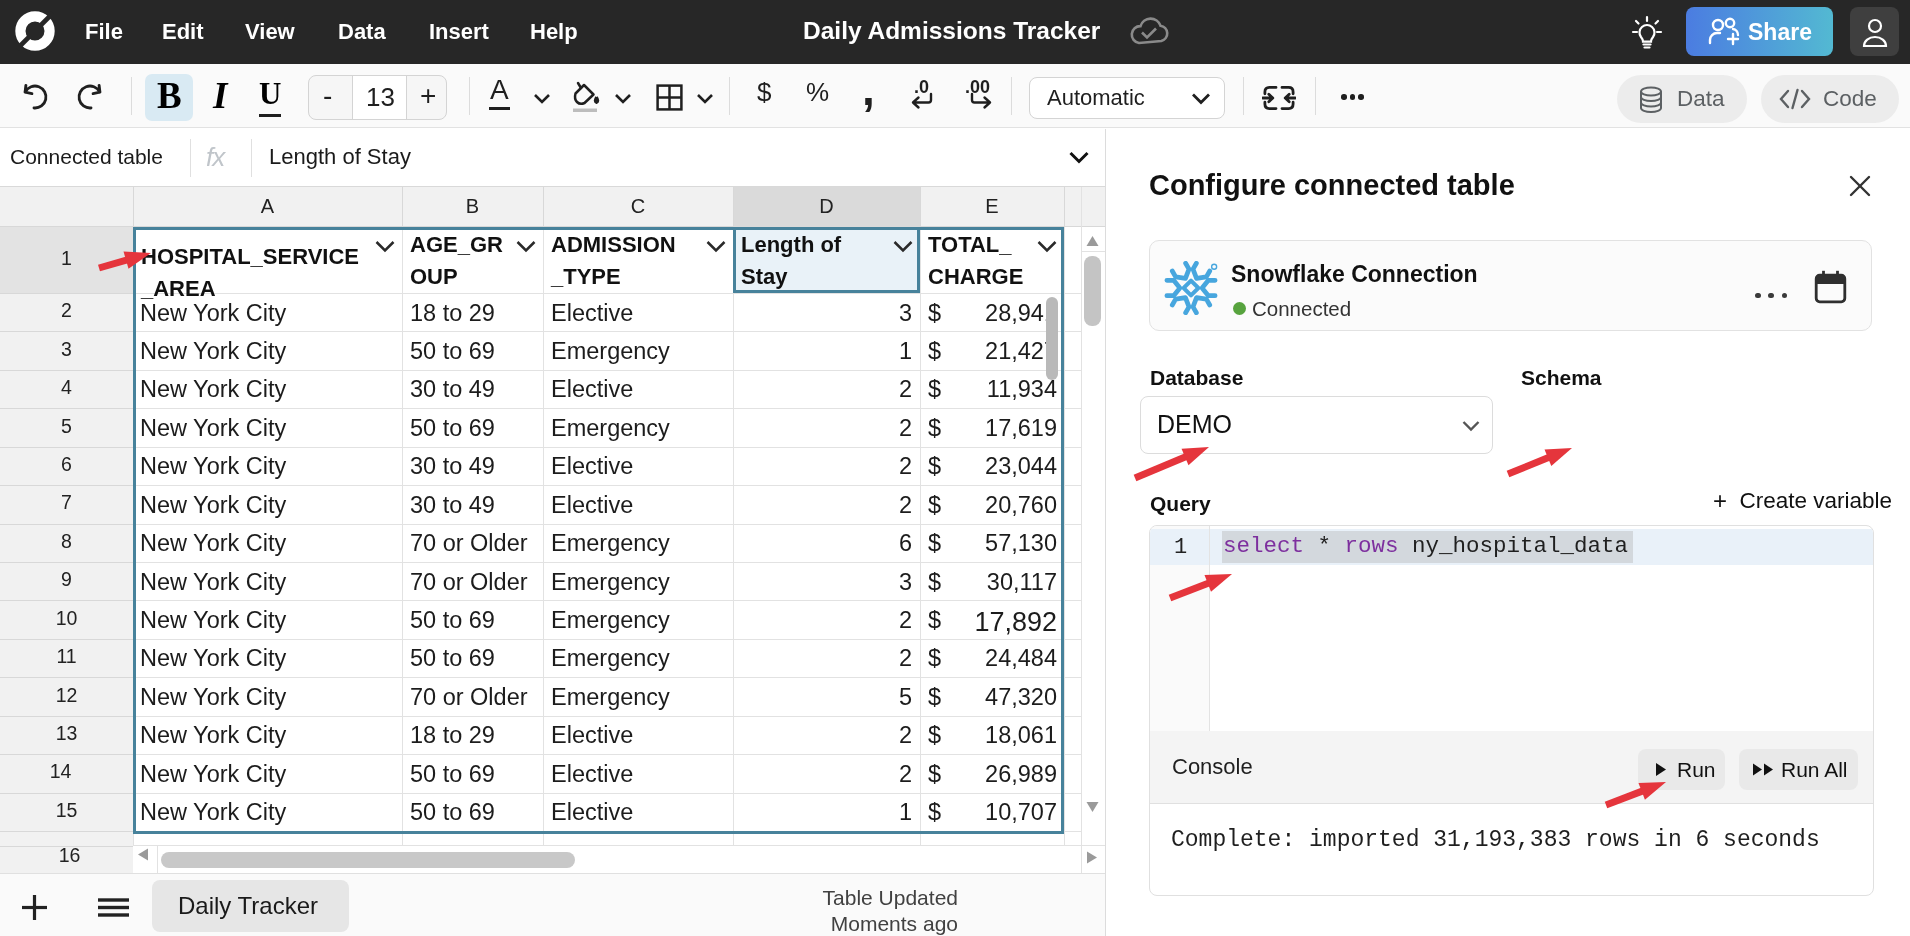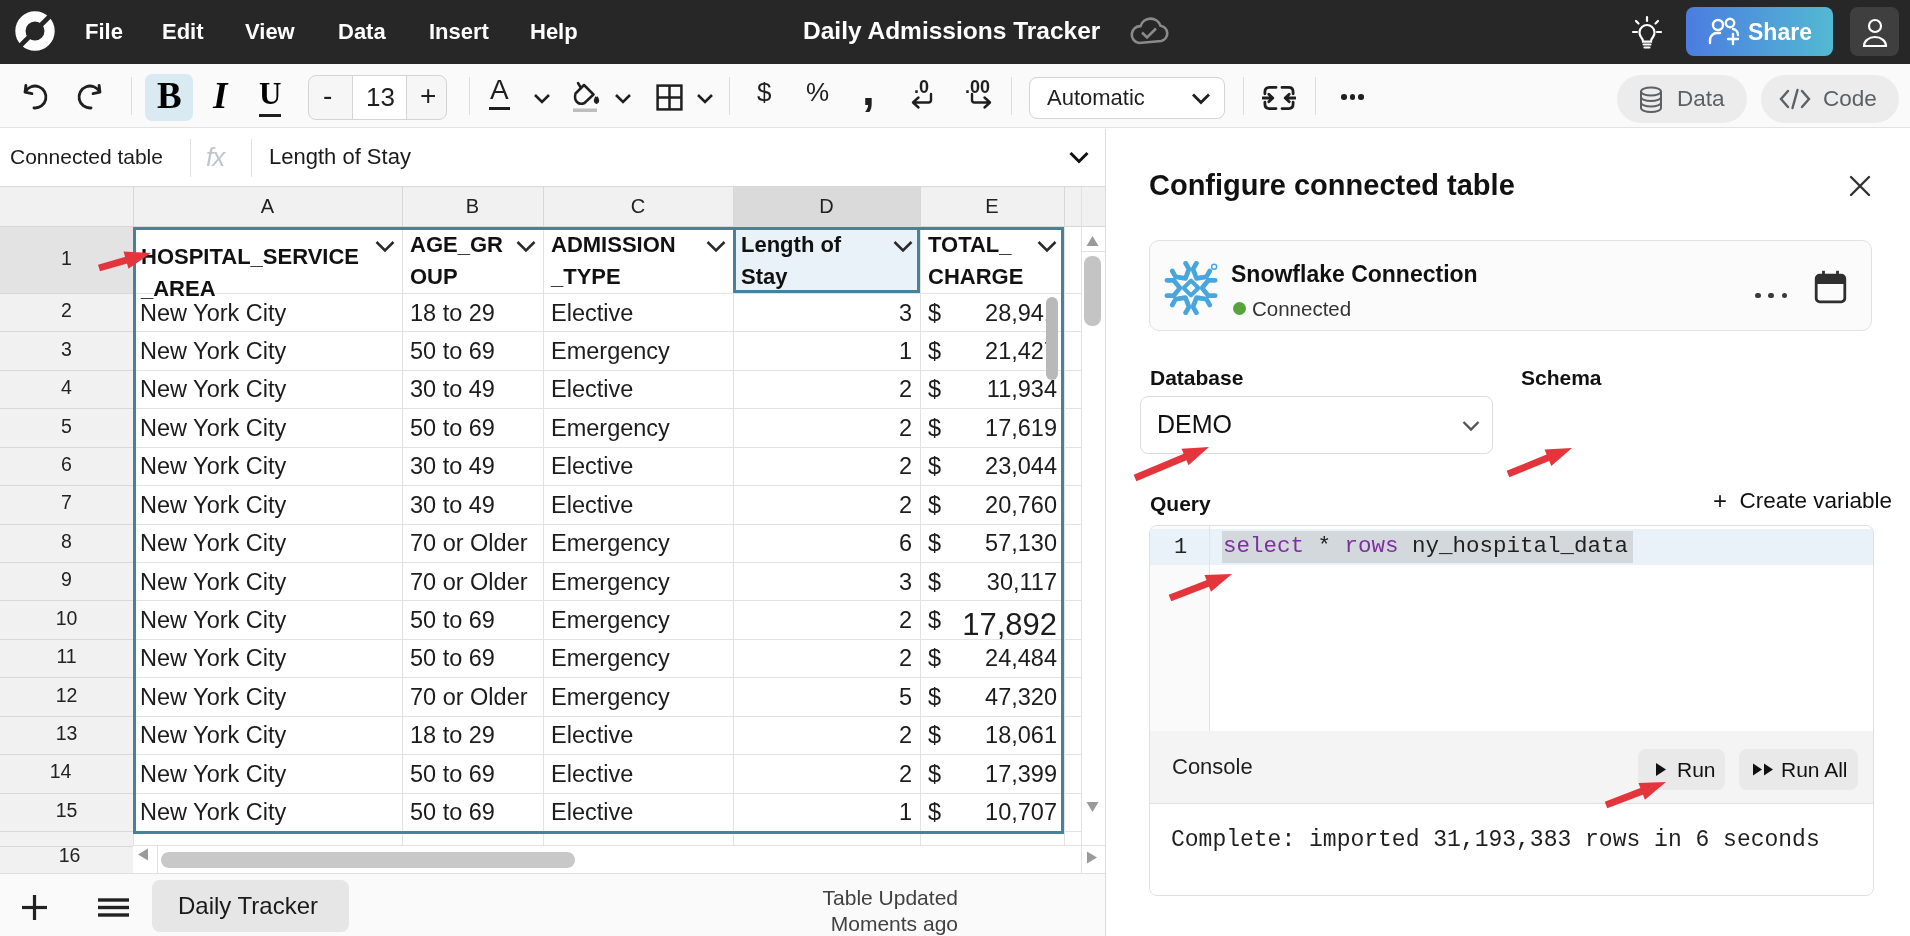--- a/index.html
+++ b/index.html
@@ -390,21 +390,21 @@
     <div class="abs" style="left:410px;top:381.51px;font-size:23.5px;color:#1c1c1c">70 or Older</div>
     <div class="abs" style="left:551px;top:381.51px;font-size:23.5px;color:#1c1c1c">Emergency</div>
     <div class="abs" style="left:733px;top:381.51px;width:179px;text-align:right;font-size:23.5px;color:#1c1c1c">3</div>
     <div class="abs" style="left:928px;top:381.51px;font-size:23.5px;color:#1c1c1c">$</div>
     <div class="abs" style="left:920px;top:381.51px;width:137px;text-align:right;font-size:23.5px;color:#1c1c1c">30,117</div>
     <div class="abs" style="left:140px;top:419.94px;font-size:23.5px;color:#1c1c1c">New York City</div>
     <div class="abs" style="left:410px;top:419.94px;font-size:23.5px;color:#1c1c1c">50 to 69</div>
     <div class="abs" style="left:551px;top:419.94px;font-size:23.5px;color:#1c1c1c">Emergency</div>
     <div class="abs" style="left:733px;top:419.94px;width:179px;text-align:right;font-size:23.5px;color:#1c1c1c">2</div>
     <div class="abs" style="left:928px;top:419.94px;font-size:23.5px;color:#1c1c1c">$</div>
-    <div class="abs" style="left:920px;top:419.94px;width:137px;text-align:right;font-size:31px;color:#1c1c1c">17,892</div>
+    <div class="abs" style="left:920px;top:419.94px;width:137px;text-align:right;font-size:27px;color:#1c1c1c">17,892</div>
     <div class="abs" style="left:140px;top:458.37px;font-size:23.5px;color:#1c1c1c">New York City</div>
     <div class="abs" style="left:410px;top:458.37px;font-size:23.5px;color:#1c1c1c">50 to 69</div>
     <div class="abs" style="left:551px;top:458.37px;font-size:23.5px;color:#1c1c1c">Emergency</div>
     <div class="abs" style="left:733px;top:458.37px;width:179px;text-align:right;font-size:23.5px;color:#1c1c1c">2</div>
     <div class="abs" style="left:928px;top:458.37px;font-size:23.5px;color:#1c1c1c">$</div>
     <div class="abs" style="left:920px;top:458.37px;width:137px;text-align:right;font-size:23.5px;color:#1c1c1c">24,484</div>
     <div class="abs" style="left:140px;top:496.8px;font-size:23.5px;color:#1c1c1c">New York City</div>
     <div class="abs" style="left:410px;top:496.8px;font-size:23.5px;color:#1c1c1c">70 or Older</div>
     <div class="abs" style="left:551px;top:496.8px;font-size:23.5px;color:#1c1c1c">Emergency</div>
     <div class="abs" style="left:733px;top:496.8px;width:179px;text-align:right;font-size:23.5px;color:#1c1c1c">5</div>
@@ -414,21 +414,21 @@
     <div class="abs" style="left:410px;top:535.23px;font-size:23.5px;color:#1c1c1c">18 to 29</div>
     <div class="abs" style="left:551px;top:535.23px;font-size:23.5px;color:#1c1c1c">Elective</div>
     <div class="abs" style="left:733px;top:535.23px;width:179px;text-align:right;font-size:23.5px;color:#1c1c1c">2</div>
     <div class="abs" style="left:928px;top:535.23px;font-size:23.5px;color:#1c1c1c">$</div>
     <div class="abs" style="left:920px;top:535.23px;width:137px;text-align:right;font-size:23.5px;color:#1c1c1c">18,061</div>
     <div class="abs" style="left:140px;top:573.66px;font-size:23.5px;color:#1c1c1c">New York City</div>
     <div class="abs" style="left:410px;top:573.66px;font-size:23.5px;color:#1c1c1c">50 to 69</div>
     <div class="abs" style="left:551px;top:573.66px;font-size:23.5px;color:#1c1c1c">Elective</div>
     <div class="abs" style="left:733px;top:573.66px;width:179px;text-align:right;font-size:23.5px;color:#1c1c1c">2</div>
     <div class="abs" style="left:928px;top:573.66px;font-size:23.5px;color:#1c1c1c">$</div>
-    <div class="abs" style="left:920px;top:573.66px;width:137px;text-align:right;font-size:23.5px;color:#1c1c1c">17,399</div>
+    <div class="abs" style="left:920px;top:573.66px;width:137px;text-align:right;font-size:23.5px;color:#1c1c1c">26,989</div>
     <div class="abs" style="left:140px;top:612.0899999999999px;font-size:23.5px;color:#1c1c1c">New York City</div>
     <div class="abs" style="left:410px;top:612.0899999999999px;font-size:23.5px;color:#1c1c1c">50 to 69</div>
     <div class="abs" style="left:551px;top:612.0899999999999px;font-size:23.5px;color:#1c1c1c">Elective</div>
     <div class="abs" style="left:733px;top:612.0899999999999px;width:179px;text-align:right;font-size:23.5px;color:#1c1c1c">1</div>
     <div class="abs" style="left:928px;top:612.0899999999999px;font-size:23.5px;color:#1c1c1c">$</div>
     <div class="abs" style="left:920px;top:612.0899999999999px;width:137px;text-align:right;font-size:23.5px;color:#1c1c1c">10,707</div>
     <div class="abs" style="left:133px;top:40px;width:931px;height:3px;background:#47829b"></div>
     <div class="abs" style="left:133px;top:644px;width:931px;height:3px;background:#47829b"></div>
     <div class="abs" style="left:133px;top:40px;width:3px;height:607px;background:#47829b"></div>
     <div class="abs" style="left:1061px;top:40px;width:3px;height:607px;background:#47829b"></div>

